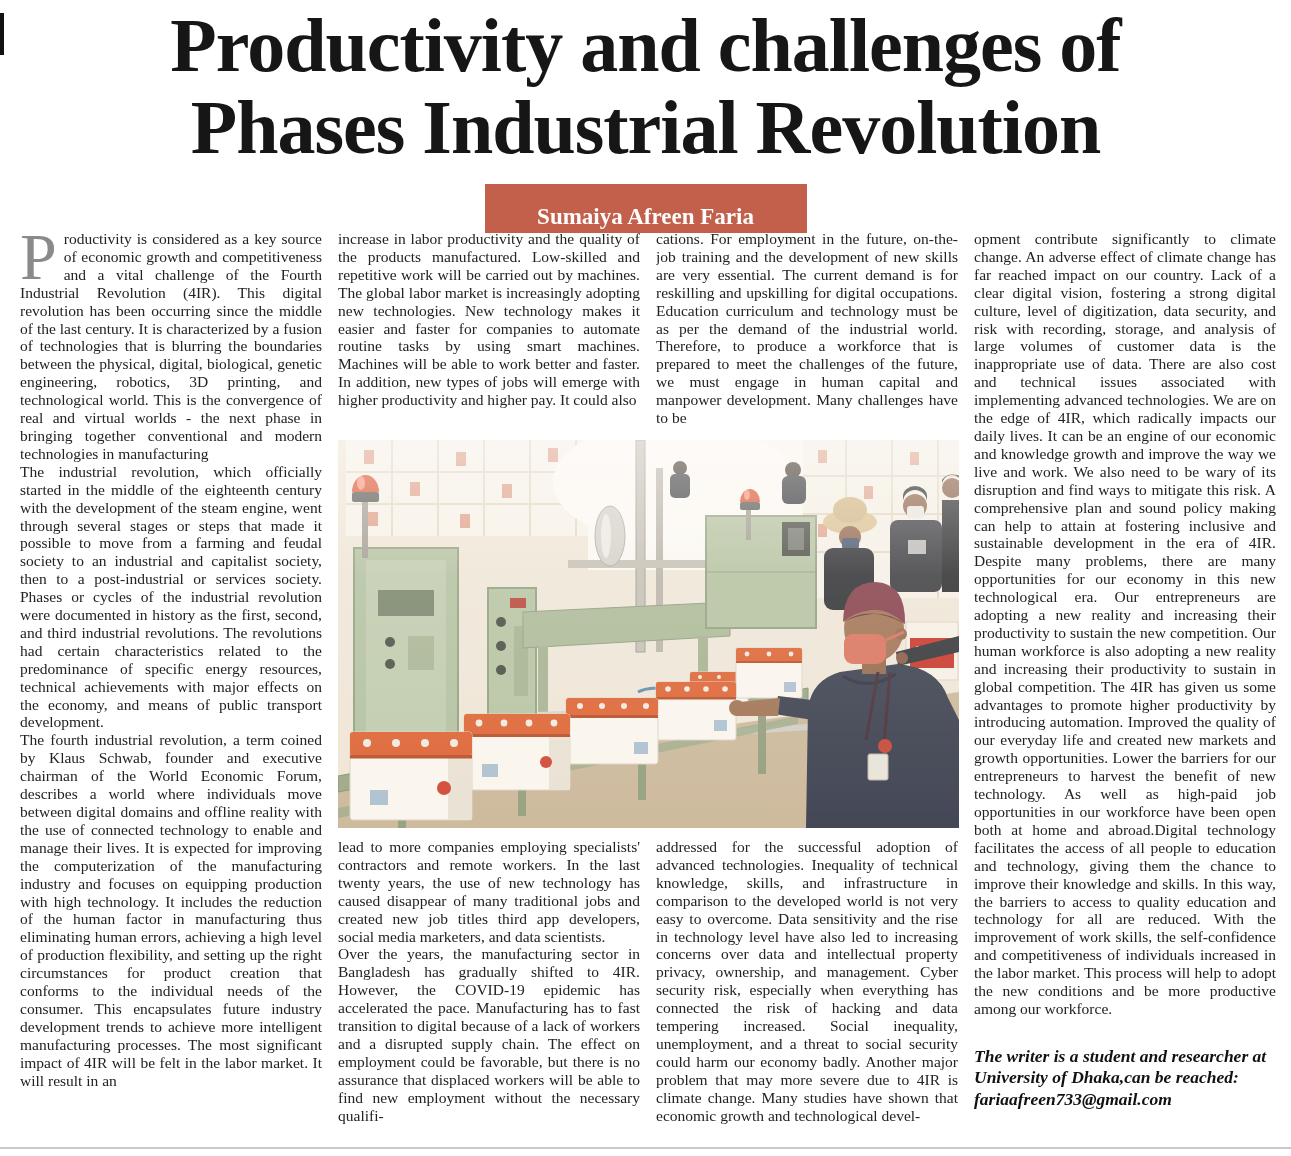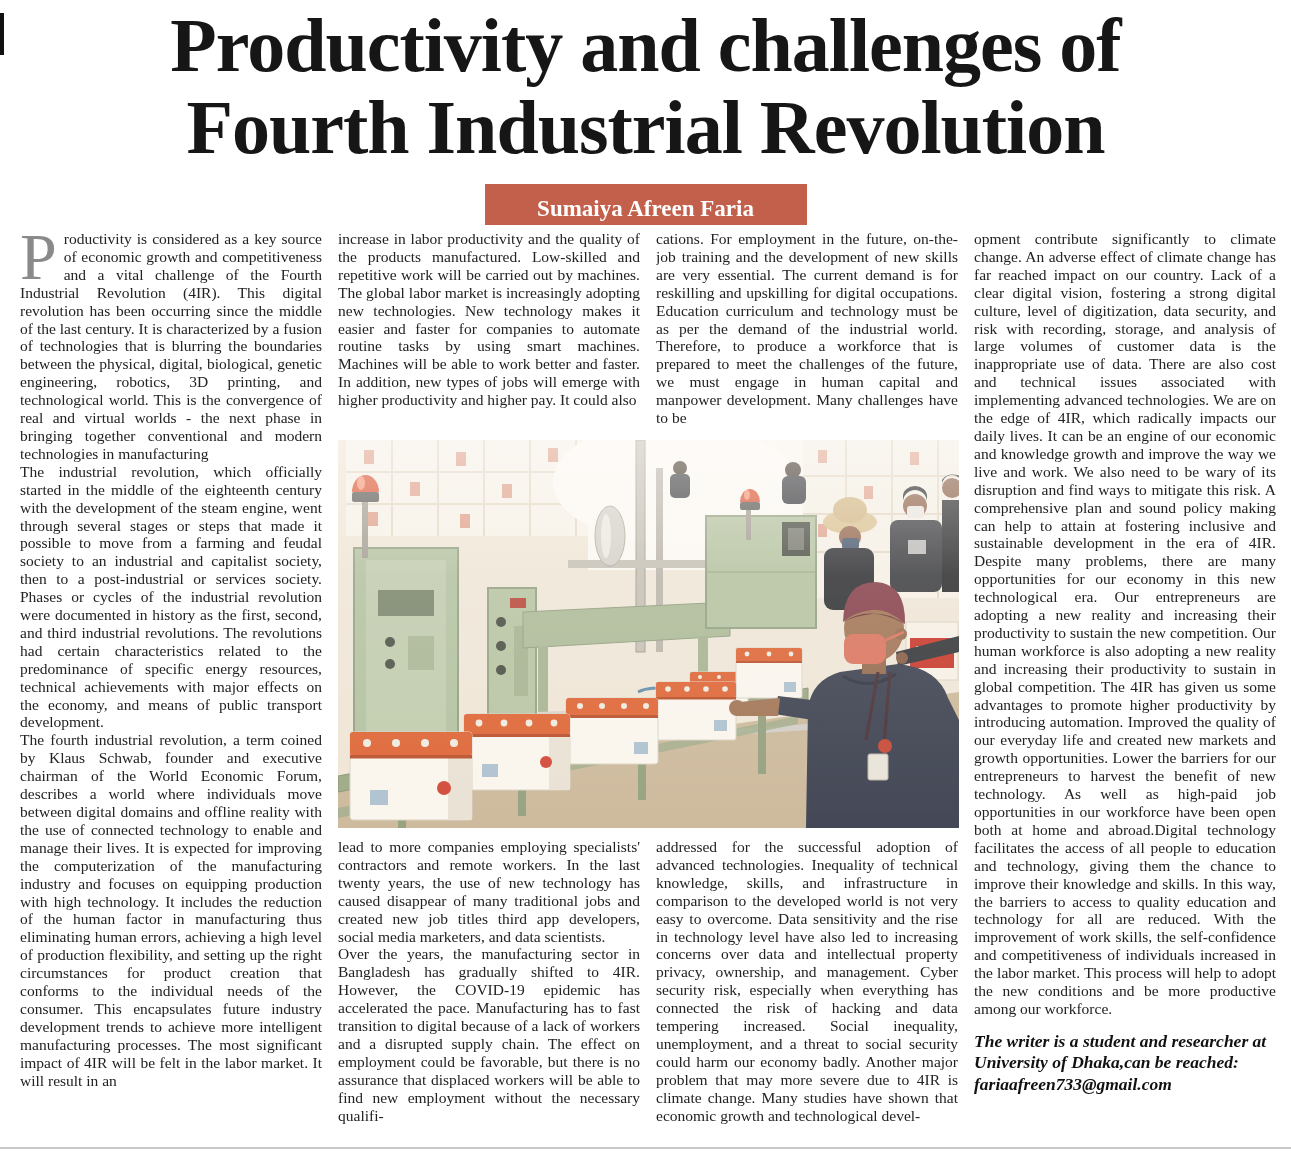--- a/index.html
+++ b/index.html
@@ -21,21 +21,21 @@
     letter-spacing:-1px;color:#161616;
   }
   .hl-line{display:block;white-space:nowrap;}
   .byline-wrap{text-align:center;margin-top:16px;}
   .byline{
     display:inline-block;
     background:var(--byline-bg,#c2604b);
     color:#ffffff;
     font-weight:700;
     font-size:23px;line-height:29px;
-    padding:10px 18px 2px 18px;
+    padding:18px 18px 2px 18px;
     min-width:286px;
   }
   .columns{
     position:absolute;
     left:20px;top:230px;
     width:1257px;height:926px;
     display:flex;
     gap:16px;
     overflow:hidden;
   }
@@ -50,21 +50,21 @@
   .dropcap{
     float:left;
     font-size:66px;line-height:50px;
     padding:2px 7px 0 0;
     color:var(--dropcap-color,#8a8a8c);
     font-weight:400;
   }
   .top-block{height:210px;overflow:hidden;}
   .photo-spacer{height:398px;}
   .writer-note{
-    margin:13px 0 0 0;
+    margin:28px 0 0 0;
     font-weight:700;font-style:italic;
     font-size:17.5px;line-height:21.5px;
     color:#111;
     text-align:left;
   }
   .photo{
     position:absolute;
     left:338px;top:440px;
     width:621px;height:388px;
     margin:0;
@@ -79,21 +79,21 @@
 </head>
 <body>
 
 <div class="page">
 
   <div class="edge-sliver"></div>
 
   <header>
     <h1 class="headline">
       <span class="hl-line">Productivity and challenges of</span>
-      <span class="hl-line">Fourth Industrial Revolution</span>
+      <span class="hl-line">Phases Industrial Revolution</span>
     </h1>
     <div class="byline-wrap">
       <div class="byline">Sumaiya Afreen Faria</div>
     </div>
   </header>
 
   <div class="columns">
 
     <div class="col">
       <p class="para"><span class="dropcap">P</span><span>roductivity is considered as a key source of economic growth and competitiveness and a vital challenge of the Fourth Industrial Revolution (4IR). This digital revolution has been occurring since the middle of the last century. It is characterized by a fusion of technologies that is blurring the boundaries between the physical, digital, biological, genetic engineering, robotics, 3D printing, and technological world. This is the convergence of real and virtual worlds - the next phase in bringing together conventional and modern technologies in manufacturing</span></p>

